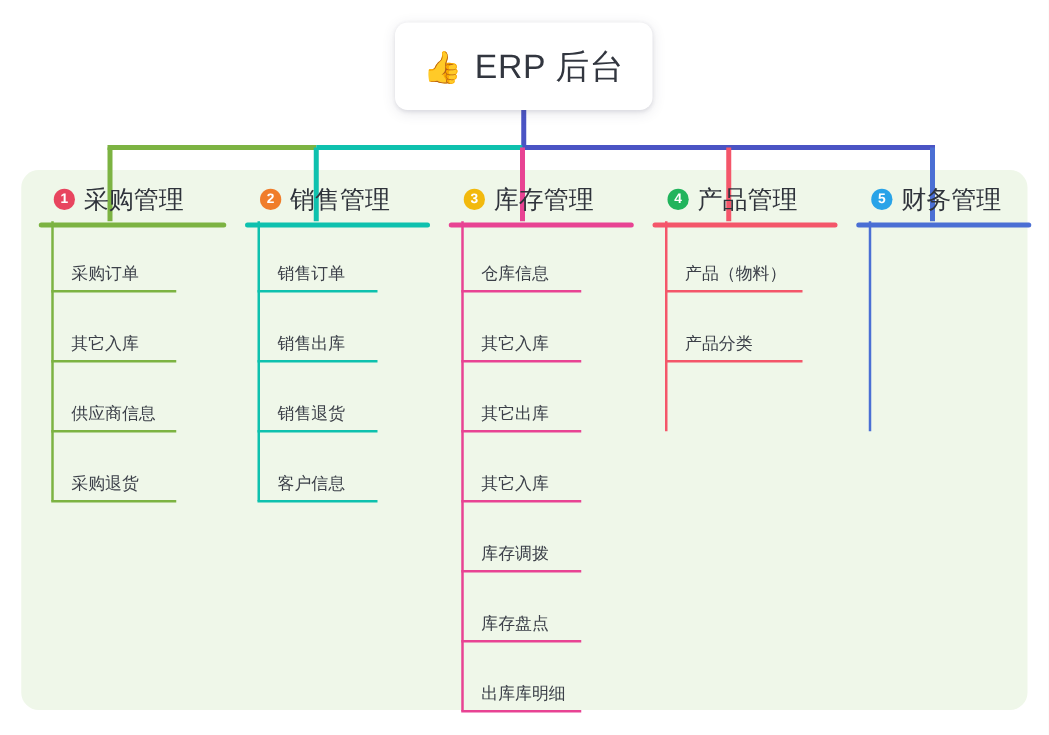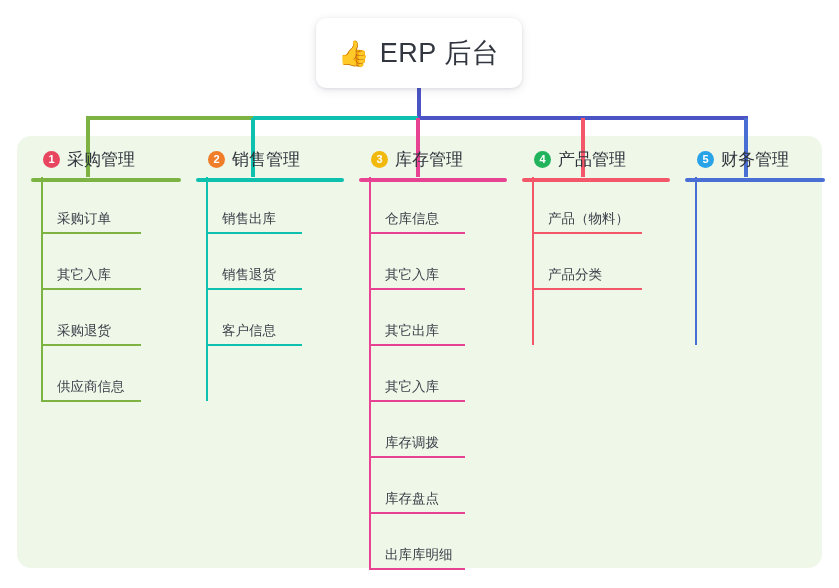--- a/index.html
+++ b/index.html
@@ -49,21 +49,21 @@
     height:26px;
     padding-left:12px;
     white-space:nowrap;
   }
   .badge{
     width:17px;height:17px;border-radius:50%;
     color:#fff;font-size:11px;line-height:17px;
     text-align:center;font-weight:bold;
     flex:0 0 auto;
   }
-  .col-title{font-size:17px;color:#2f333b;}
+  .col-title{font-size:20px;color:#2f333b;}
   .head-rule{height:4px;border-radius:2px;margin-top:6px;}
 
   .leaves{position:relative;margin-top:0;}
   .leaf{
     position:relative;
     height:56px;
     box-sizing:border-box;
   }
   .leaf-label{
     position:absolute;
@@ -117,37 +117,41 @@
         <div class="leaves">
           <div class="leaf">
             <span class="leaf-label">采购订单</span>
             <div class="leaf-rule" style="background: rgb(124, 179, 66); width: 100px;"></div>
           </div>
           <div class="leaf">
             <span class="leaf-label">其它入库</span>
             <div class="leaf-rule" style="background: rgb(124, 179, 66); width: 100px;"></div>
           </div>
           <div class="leaf">
+            <span class="leaf-label">供应商信息</span>
+            <div class="leaf-rule" style="background: rgb(124, 179, 66); width: 100px;"></div>
+          </div>
+          <div class="leaf">
             <span class="leaf-label">采购退货</span>
-            <div class="leaf-rule" style="background: rgb(124, 179, 66); width: 100px;"></div>
-          </div>
-          <div class="leaf">
-            <span class="leaf-label">供应商信息</span>
             <div class="leaf-rule" style="background: rgb(124, 179, 66); width: 100px;"></div>
           </div>
         </div>
       </div>
       <div class="col" style="left: 196px; width: 148px;">
         <div class="col-head">
           <span class="badge" style="background: rgb(240, 125, 42);">2</span>
           <span class="col-title">销售管理</span>
         </div>
         <div class="head-rule" style="background: rgb(14, 193, 174); width: 148px;"></div>
         <div class="leaves">
           <div class="leaf">
+            <span class="leaf-label">销售订单</span>
+            <div class="leaf-rule" style="background: rgb(14, 193, 174); width: 96px;"></div>
+          </div>
+          <div class="leaf">
             <span class="leaf-label">销售出库</span>
             <div class="leaf-rule" style="background: rgb(14, 193, 174); width: 96px;"></div>
           </div>
           <div class="leaf">
             <span class="leaf-label">销售退货</span>
             <div class="leaf-rule" style="background: rgb(14, 193, 174); width: 96px;"></div>
           </div>
           <div class="leaf">
             <span class="leaf-label">客户信息</span>
             <div class="leaf-rule" style="background: rgb(14, 193, 174); width: 96px;"></div>

